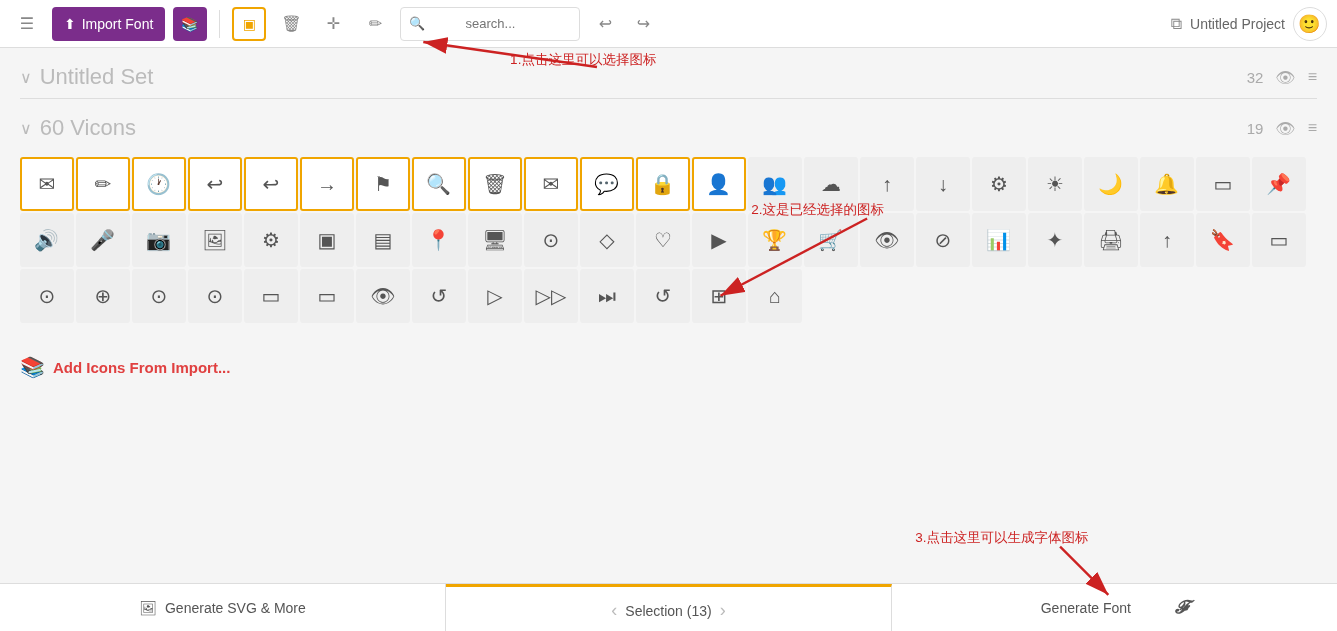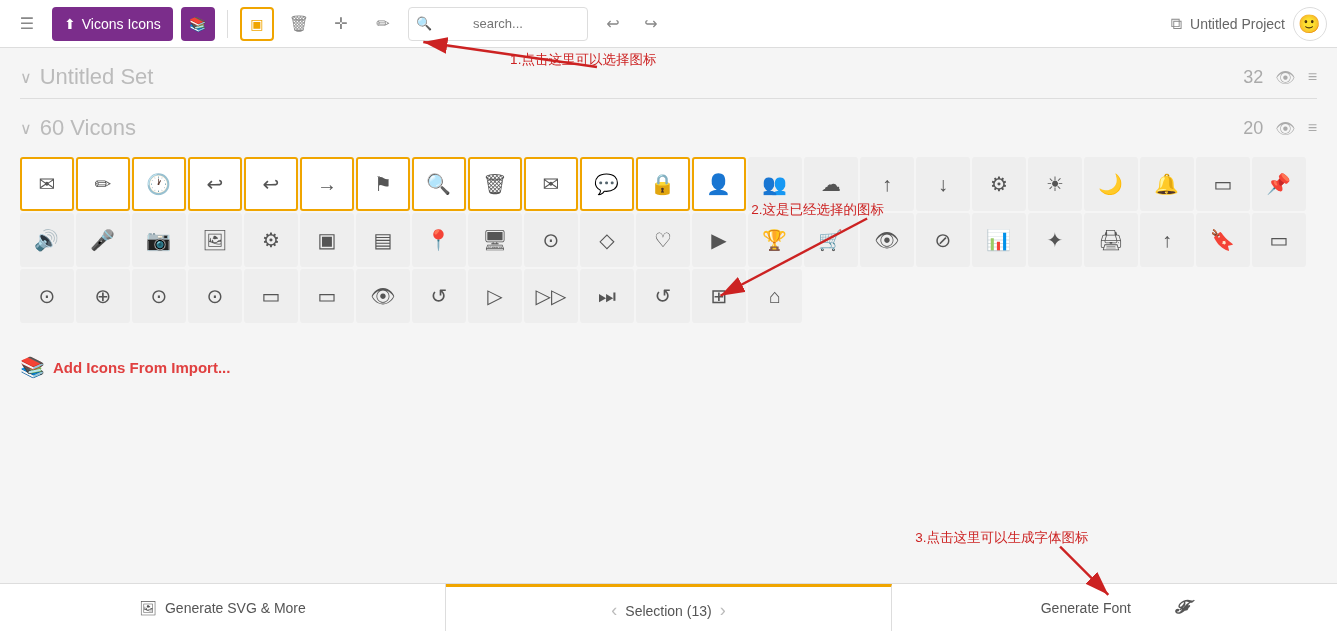--- a/index.html
+++ b/index.html
@@ -59,21 +59,21 @@
     
     .section-header {
       display: flex; align-items: center; padding: 16px 20px 8px;
       background: #f5f5f5;
     }
     .section-title {
       font-size: 22px; color: #bbb; font-weight: 300; display: flex; align-items: center; gap: 8px;
     }
     .section-title .chevron { font-size: 16px; color: #bbb; }
     .section-meta { margin-left: auto; display: flex; align-items: center; gap: 12px; color: #aaa; font-size: 13px; }
-    .section-meta .count { font-size: 18px; }
+    .section-meta .count { font-size: 15px; }
     .section-meta .eye-icon, .section-meta .menu-icon { font-size: 16px; cursor: pointer; color: #aaa; }
 
     
     .icon-grid {
       display: flex; flex-wrap: wrap; gap: 2px;
       padding: 8px 20px 16px;
     }
     .icon-cell {
       width: 54px; height: 54px;
       display: flex; align-items: center; justify-content: center;
@@ -130,21 +130,21 @@
 
     .toolbar-separator { width: 1px; height: 28px; background: #ddd; margin: 0 4px; }
   </style>
 </head>
 <body>
 
 <div class="toolbar">
   <button class="toolbar-btn icon-btn">☰</button>
   <button class="toolbar-btn purple">
     <span>⬆</span>
-    <span>Vicons Icons</span>
+    <span>Import Font</span>
   </button>
   <button class="toolbar-btn purple-outline">
     <span>📚</span>
   </button>
   <div class="toolbar-separator"></div>
   <button class="toolbar-btn orange-active">
     <span>▣</span>
   </button>
   <button class="toolbar-btn icon-btn">🗑</button>
   <button class="toolbar-btn icon-btn">✛</button>
@@ -180,21 +180,21 @@
   </div>
 
   <div class="section-divider"></div>
 
   <div class="section-header">
     <div class="section-title">
       <span class="chevron">∨</span>
       <span>60 Vicons</span>
     </div>
     <div class="section-meta">
-      <span class="count">20</span>
+      <span class="count">19</span>
       <span class="eye-icon">👁</span>
       <span class="menu-icon">≡</span>
     </div>
   </div>
 
   <div class="icon-grid" id="icon-grid-container">
   <div class="icon-cell selected">✉</div>
       <div class="icon-cell selected">✏</div>
       <div class="icon-cell selected">🕐</div>
       <div class="icon-cell selected">↩</div>

